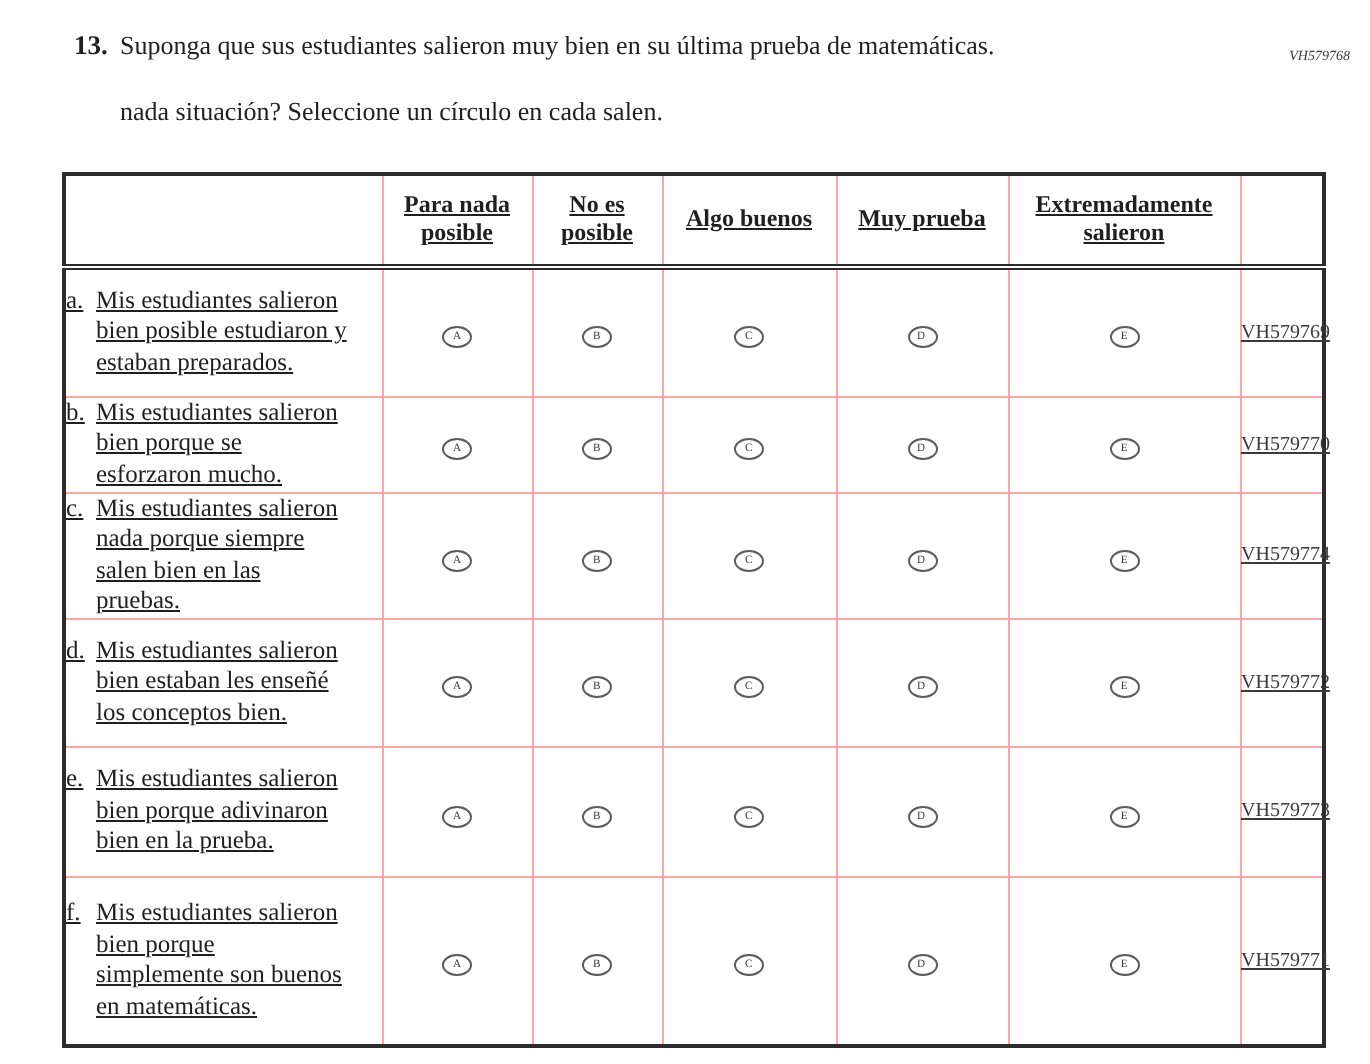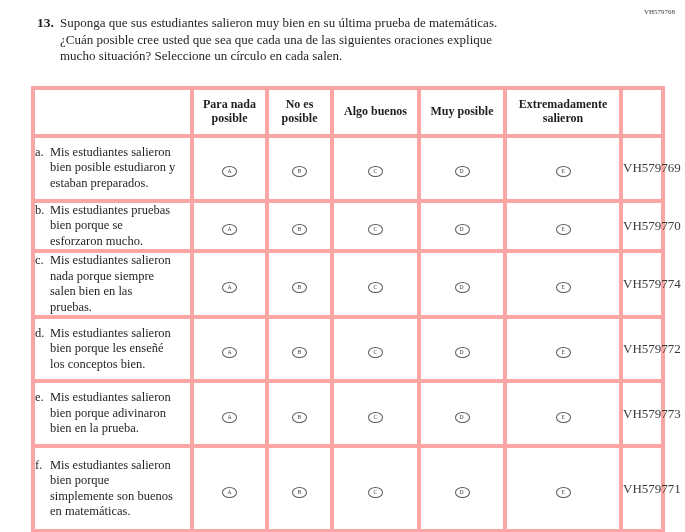--- a/index.html
+++ b/index.html
@@ -11,25 +11,26 @@
     position: relative;
     width: 685px;
     height: 532px;
     background: #ffffff;
     font-family: "Liberation Serif", serif;
     color: #1f1f1f;
     overflow: hidden;
   }
   .page-code {
     position: absolute;
-    top: 8px;
+    top: 24px;
     right: 10px;
     font-size: 7px;
     color: #3a3a3a;
     font-family: "Liberation Serif", serif;
+    font-style: italic;
   }
   .question {
     display: flex;
     padding: 15px 0 0 37px;
     width: 600px;
   }
   .qnum {
     font-weight: bold;
     font-size: 13.5px;
     line-height: 16.5px;
@@ -43,23 +44,24 @@
   .qtext b { font-weight: normal; }
 
   table.grid {
     border-collapse: collapse;
     table-layout: fixed;
     margin: 21px 0 0 31px;
     width: 630px;
     border: 2px solid #2c2c2c;
   }
   table.grid th, table.grid td {
-    border: 4px solid #fca5a5;
+    border: 1px solid #fca5a5;
     padding: 0;
     vertical-align: middle;
+    text-decoration: underline;
   }
   table.grid thead th {
     border-bottom: 3px double #2c2c2c;
     font-size: 12px;
     line-height: 13.5px;
     font-weight: bold;
     text-align: center;
     height: 40px;
     padding: 2px 1px;
   }
@@ -95,21 +97,21 @@
     cursor: pointer;
   }
   .bubble span {
     font-size: 7px;
     line-height: 7px;
     transform: scale(0.8);
     font-family: "Liberation Serif", serif;
   }
   td.vh {
     text-align: center;
-    font-size: 13px;
+    font-size: 10px;
     color: #3a3a3a;
     padding: 0 1px;
   }
   tr.row-a { height: 65px; }
   tr.row-b { height: 48px; }
   tr.row-c { height: 63px; }
   tr.row-d { height: 64px; }
   tr.row-e { height: 65px; }
   tr.row-f { height: 85px; }
 </style>
@@ -117,42 +119,42 @@
 <body>
 
 <div class="page">
 
   <div class="page-code">VH579768</div>
 
   <div class="question">
     <span class="qnum">13.</span>
     <div class="qtext">
       <span>Suponga que sus estudiantes salieron muy bien en su última prueba de matemáticas.</span><br>
-      <span>¿Cuán posible cree usted que sea que cada una de las siguientes oraciones explique</span><br>
-      <span>mucho situación? Seleccione </span><b>un</b><span> círculo en cada salen.</span>
+      <br>
+      <span>nada situación? Seleccione </span><b>un</b><span> círculo en cada salen.</span>
     </div>
   </div>
 
   <table class="grid">
     <colgroup>
       <col style="width:159px">
       <col style="width:75px">
       <col style="width:65px">
       <col style="width:87px">
       <col style="width:86px">
       <col style="width:116px">
       <col style="width:42px">
     </colgroup>
     <thead>
       <tr>
         <th></th>
         <th>Para nada posible</th>
         <th>No es posible</th>
         <th>Algo buenos</th>
-        <th>Muy posible</th>
+        <th>Muy prueba</th>
         <th>Extremadamente salieron</th>
         <th></th>
       </tr>
     </thead>
     <tbody>
       <tr class="row-a">
         <td class="stmt">
           <div class="stmt-inner">
             <span class="stmt-letter">a.</span>
             <span class="stmt-text">Mis estudiantes salieron bien posible estudiaron y estaban preparados.</span>
@@ -172,21 +174,21 @@
             </span></td>
         <td class="opt"><span class="bubble">
               <span>E</span>
             </span></td>
         <td class="vh">VH579769</td>
       </tr>
       <tr class="row-b">
         <td class="stmt">
           <div class="stmt-inner">
             <span class="stmt-letter">b.</span>
-            <span class="stmt-text">Mis estudiantes pruebas bien porque se esforzaron mucho.</span>
+            <span class="stmt-text">Mis estudiantes salieron bien porque se esforzaron mucho.</span>
           </div>
         </td>
         <td class="opt"><span class="bubble">
               <span>A</span>
             </span></td>
         <td class="opt"><span class="bubble">
               <span>B</span>
             </span></td>
         <td class="opt"><span class="bubble">
               <span>C</span>
@@ -220,21 +222,21 @@
             </span></td>
         <td class="opt"><span class="bubble">
               <span>E</span>
             </span></td>
         <td class="vh">VH579774</td>
       </tr>
       <tr class="row-d">
         <td class="stmt">
           <div class="stmt-inner">
             <span class="stmt-letter">d.</span>
-            <span class="stmt-text">Mis estudiantes salieron bien porque les enseñé los conceptos bien.</span>
+            <span class="stmt-text">Mis estudiantes salieron bien estaban les enseñé los conceptos bien.</span>
           </div>
         </td>
         <td class="opt"><span class="bubble">
               <span>A</span>
             </span></td>
         <td class="opt"><span class="bubble">
               <span>B</span>
             </span></td>
         <td class="opt"><span class="bubble">
               <span>C</span>

